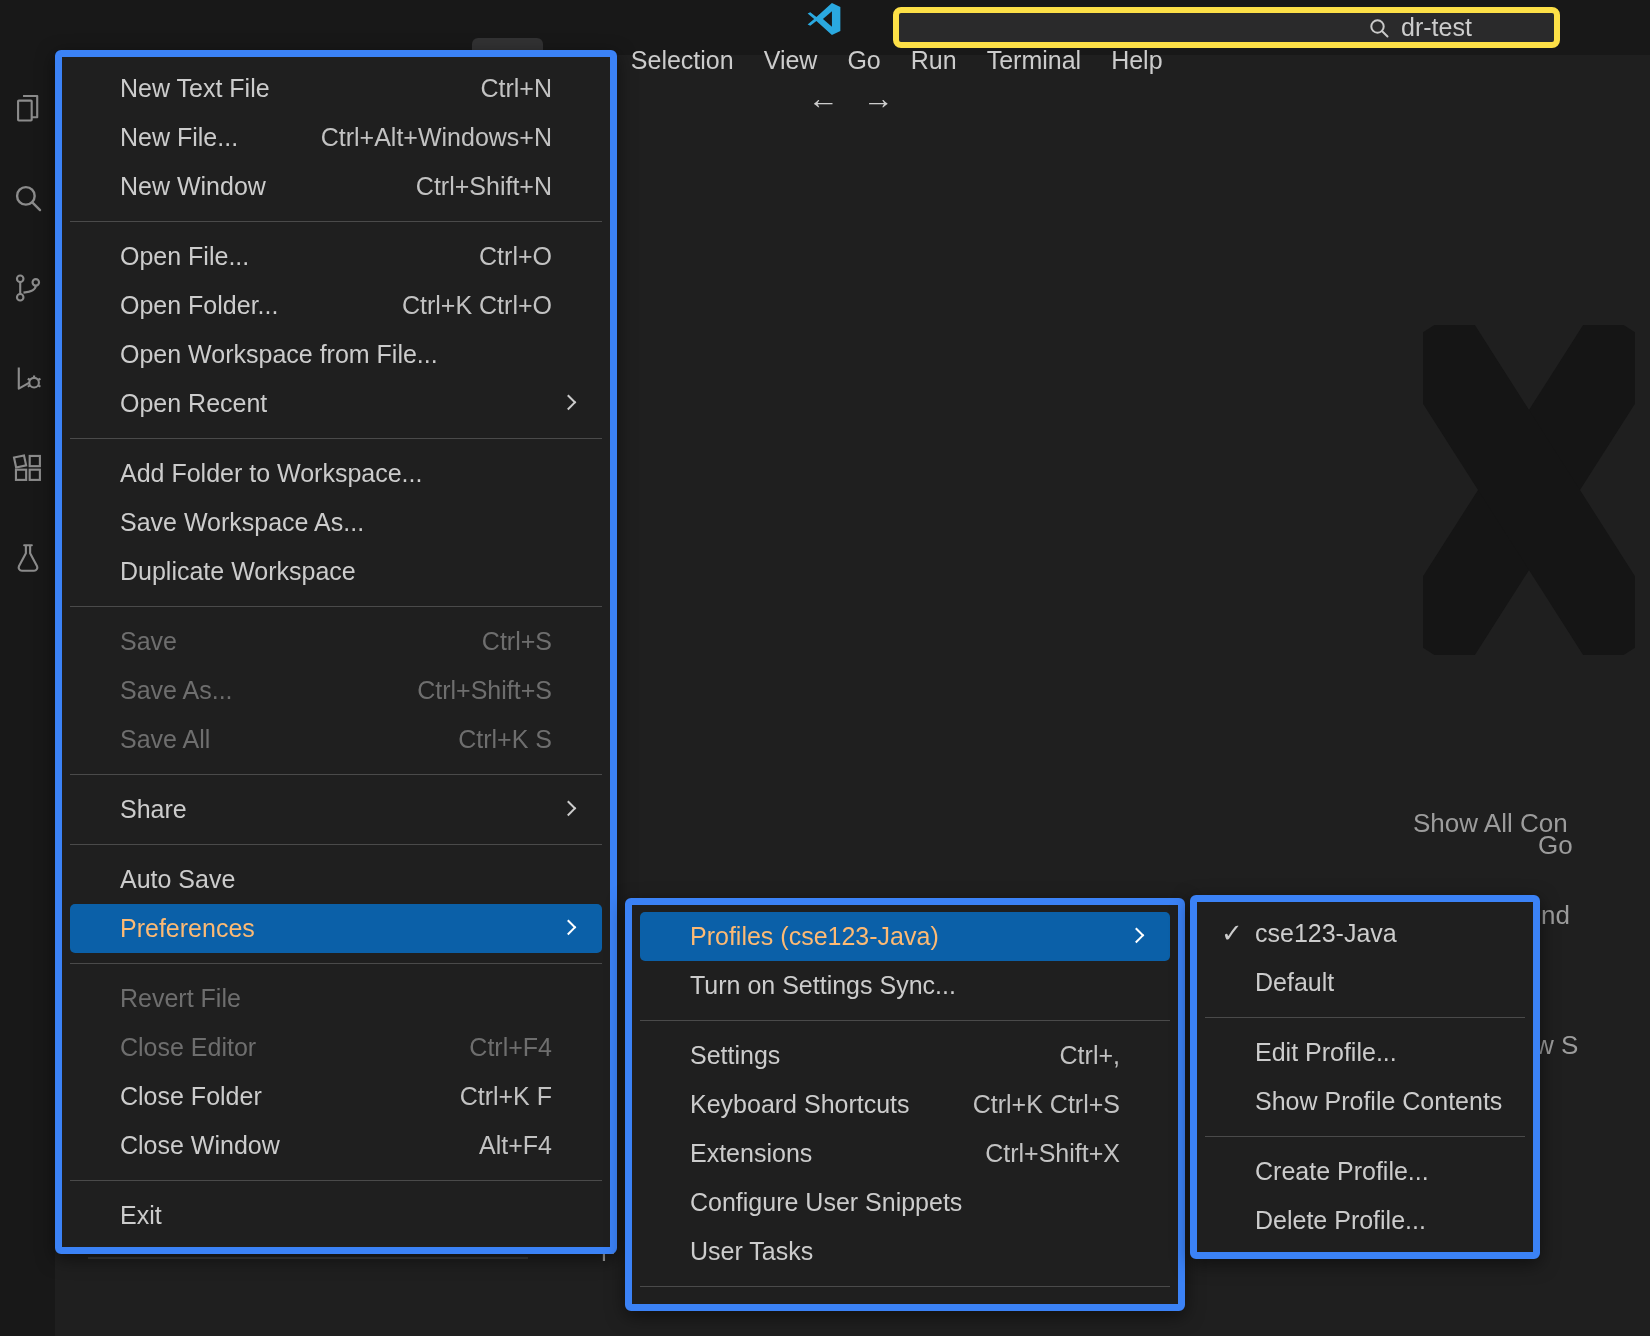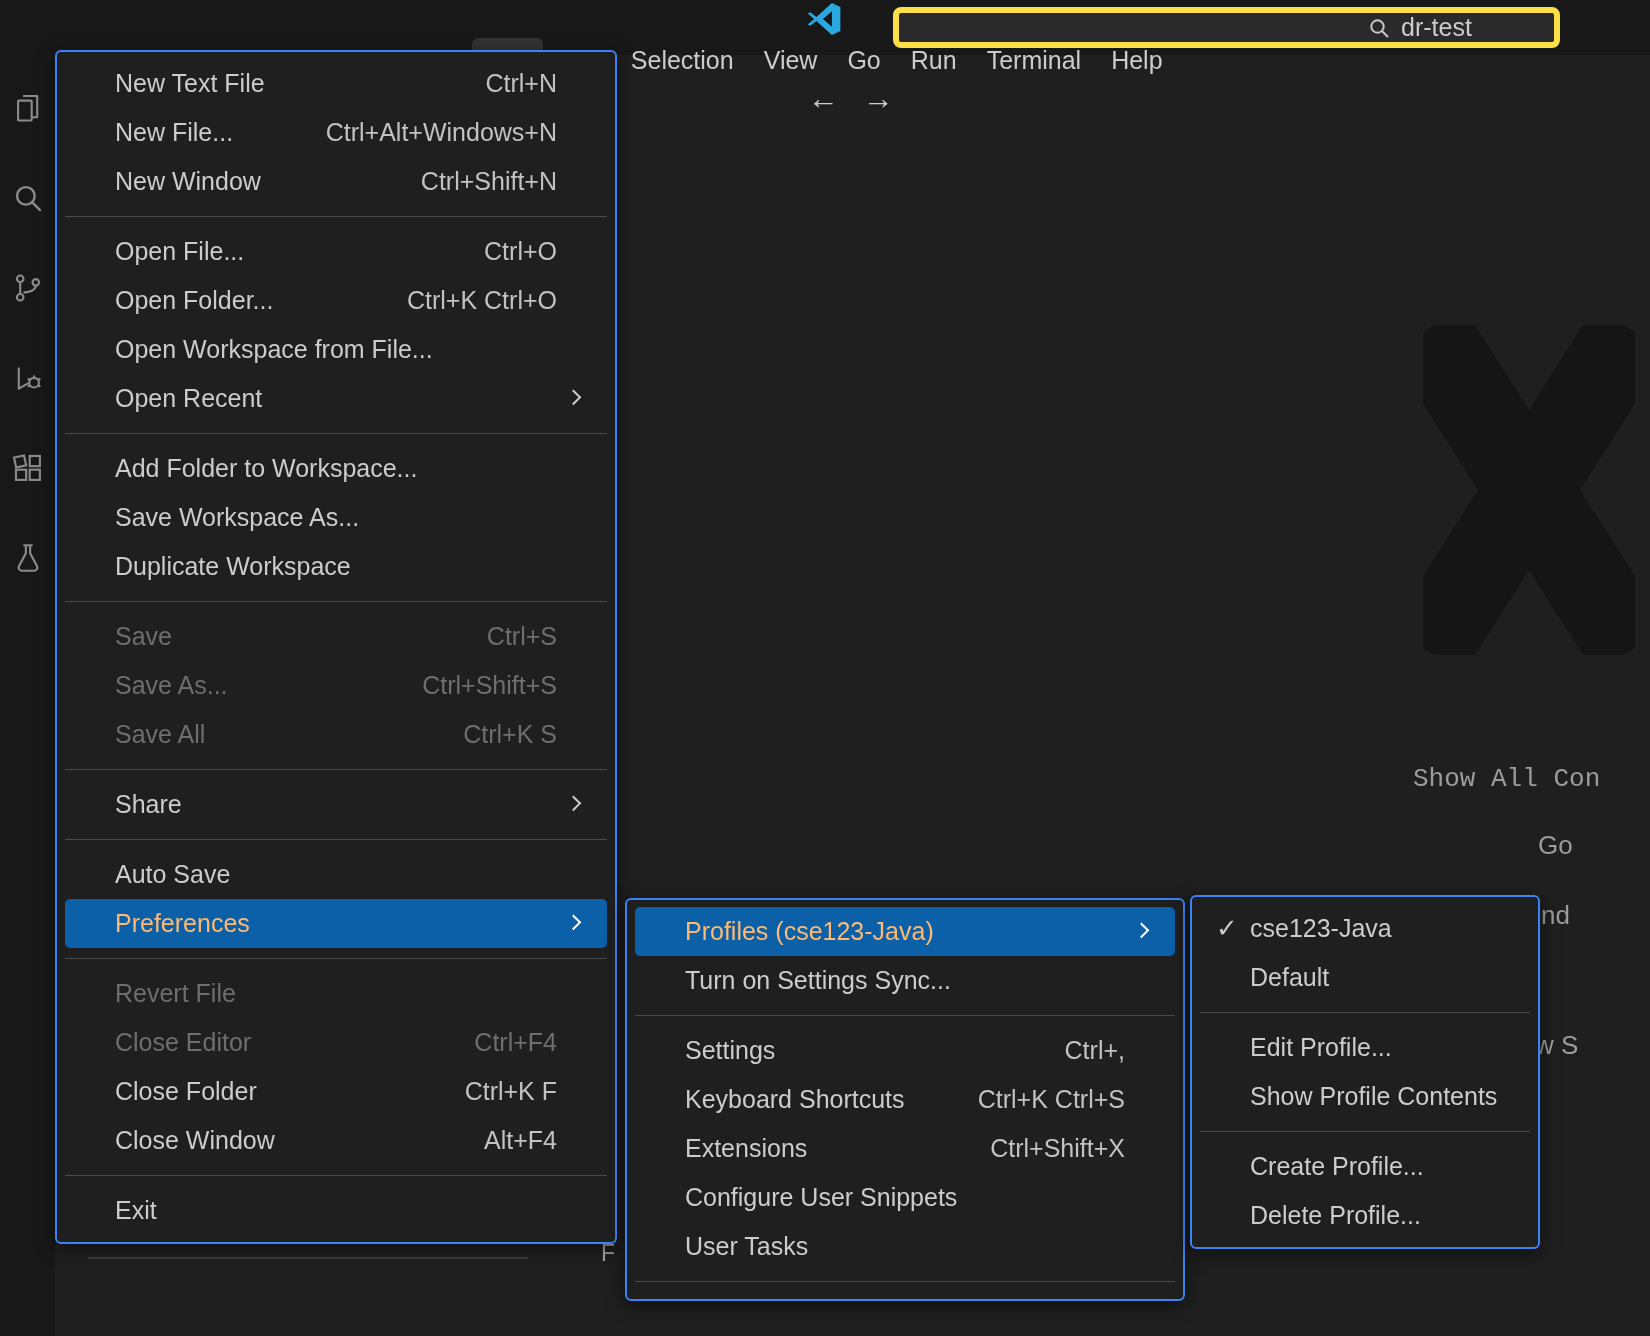--- a/index.html
+++ b/index.html
@@ -29,21 +29,21 @@
 
   
   .editor{position:absolute;left:55px;top:55px;width:1595px;height:1281px;
     background:var(--editor-bg,#1f1f1f);}
   .watermark-x{position:absolute;left:1368px;top:270px;z-index:0;}
   .wm-frag{position:absolute;color:#9c9c9c;font-size:26px;white-space:nowrap;z-index:1;}
   .panel-edge-line{position:absolute;left:88px;top:1257px;width:440px;height:2px;background:#3a3a3a;}
   .panel-frag{position:absolute;left:601px;top:1240px;color:#a5a5a5;font-size:23px;}
 
   
-  .menu{position:absolute;background:var(--menu-bg,#1f1f1f);border:2px solid #3b82f6;
+  .menu{position:absolute;background:var(--menu-bg,#1f1f1f);border:7px solid #3b82f6;
     border-radius:6px;padding:7px 8px;box-shadow:0 5px 18px rgba(0,0,0,.5);z-index:10;}
   .file-menu{left:55px;top:50px;width:562px;}
   .prefs-menu{left:625px;top:898px;width:560px;}
   .profiles-menu{left:1190px;top:895px;width:350px;}
   .menu-item{position:relative;height:49px;display:flex;align-items:center;
     padding:0 50px;border-radius:5px;color:#cccccc;font-size:25px;cursor:default;}
   .menu-item .label{flex:0 0 auto;white-space:nowrap;}
   .menu-item .shortcut{margin-left:auto;color:#c2c2c2;white-space:nowrap;}
   .menu-item.disabled{color:#6e6e6e;}
   .menu-item.disabled .shortcut{color:#6e6e6e;}
@@ -62,21 +62,21 @@
 
   <div class="editor">
     <svg class="watermark-x" width="212" height="330" viewBox="0 0 212 330">
       <g fill="#151515">
         <rect x="63" y="-25" width="86" height="380" rx="14" transform="rotate(32.5 106 165)"></rect>
         <rect x="63" y="-25" width="86" height="380" rx="14" transform="rotate(-32.5 106 165)"></rect>
       </g>
     </svg>
   </div>
   <div>
-      <div class="wm-frag" style="left: 1413px; top: 764px; font-family: Liberation Mono, monospace;">Show All Con</div>
+      <div class="wm-frag" style="left: 1413px; top: 808px;">Show All Con</div>
       <div class="wm-frag" style="left: 1538px; top: 830px;">Go</div>
       <div class="wm-frag" style="left: 1541px; top: 900px;">nd</div>
       <div class="wm-frag" style="left: 1485px; top: 970px;">ull</div>
       <div class="wm-frag" style="left: 1535px; top: 1030px;">w S</div>
     </div>
   <div class="panel-edge-line"></div>
   <div class="panel-frag">F</div>
 
   <div class="titlebar">
     <svg class="logo" width="38" height="38" viewBox="0 0 36 36">

